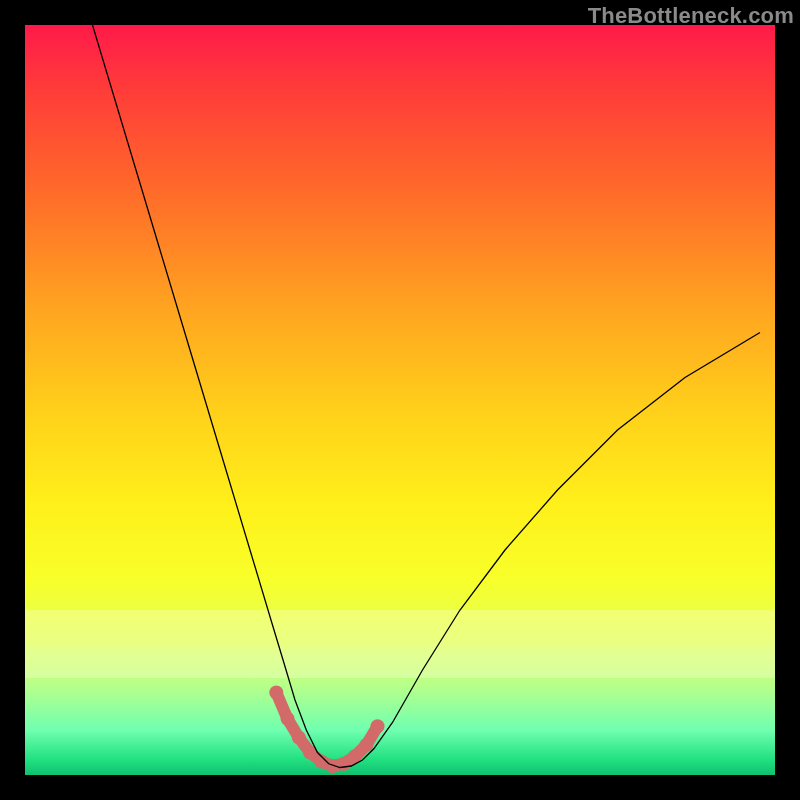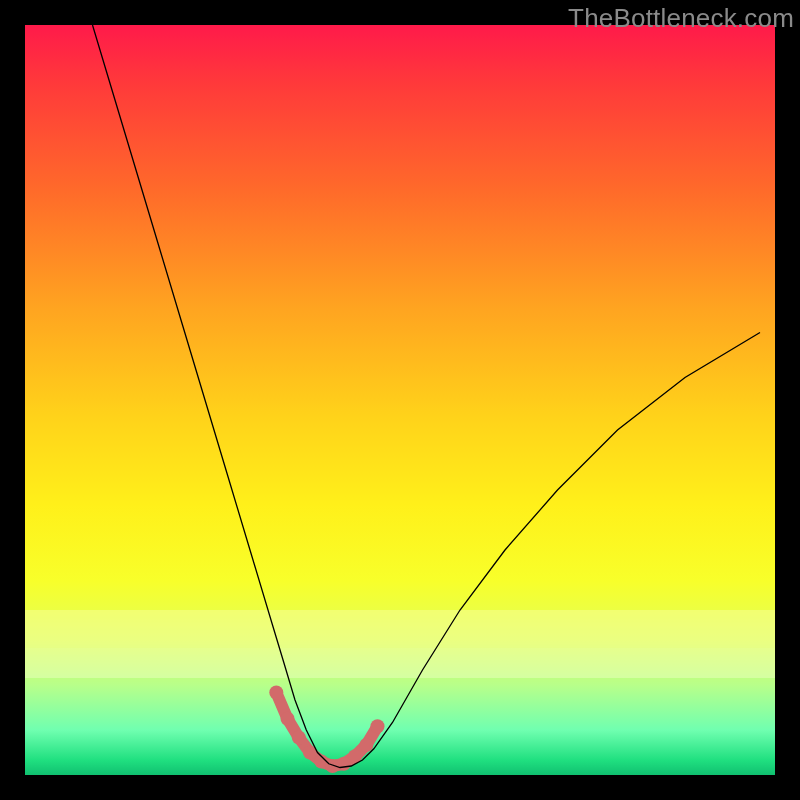--- a/index.html
+++ b/index.html
@@ -58,22 +58,22 @@
     stroke-linecap: round;
   }
   .highlight-dot {
     fill: #d26a6a;
   }
   .watermark {
     position: absolute;
     top: 3px;
     right: 6px;
     font-family: Arial, Helvetica, sans-serif;
-    font-size: 26px;
-    font-weight: 400;
+    font-size: 22px;
+    font-weight: 700;
     color: #8a8a8a;
     letter-spacing: 0.2px;
     user-select: none;
   }
 </style>
 </head>
 <body>
 
 <div class="frame">
   <div class="plot-area">

